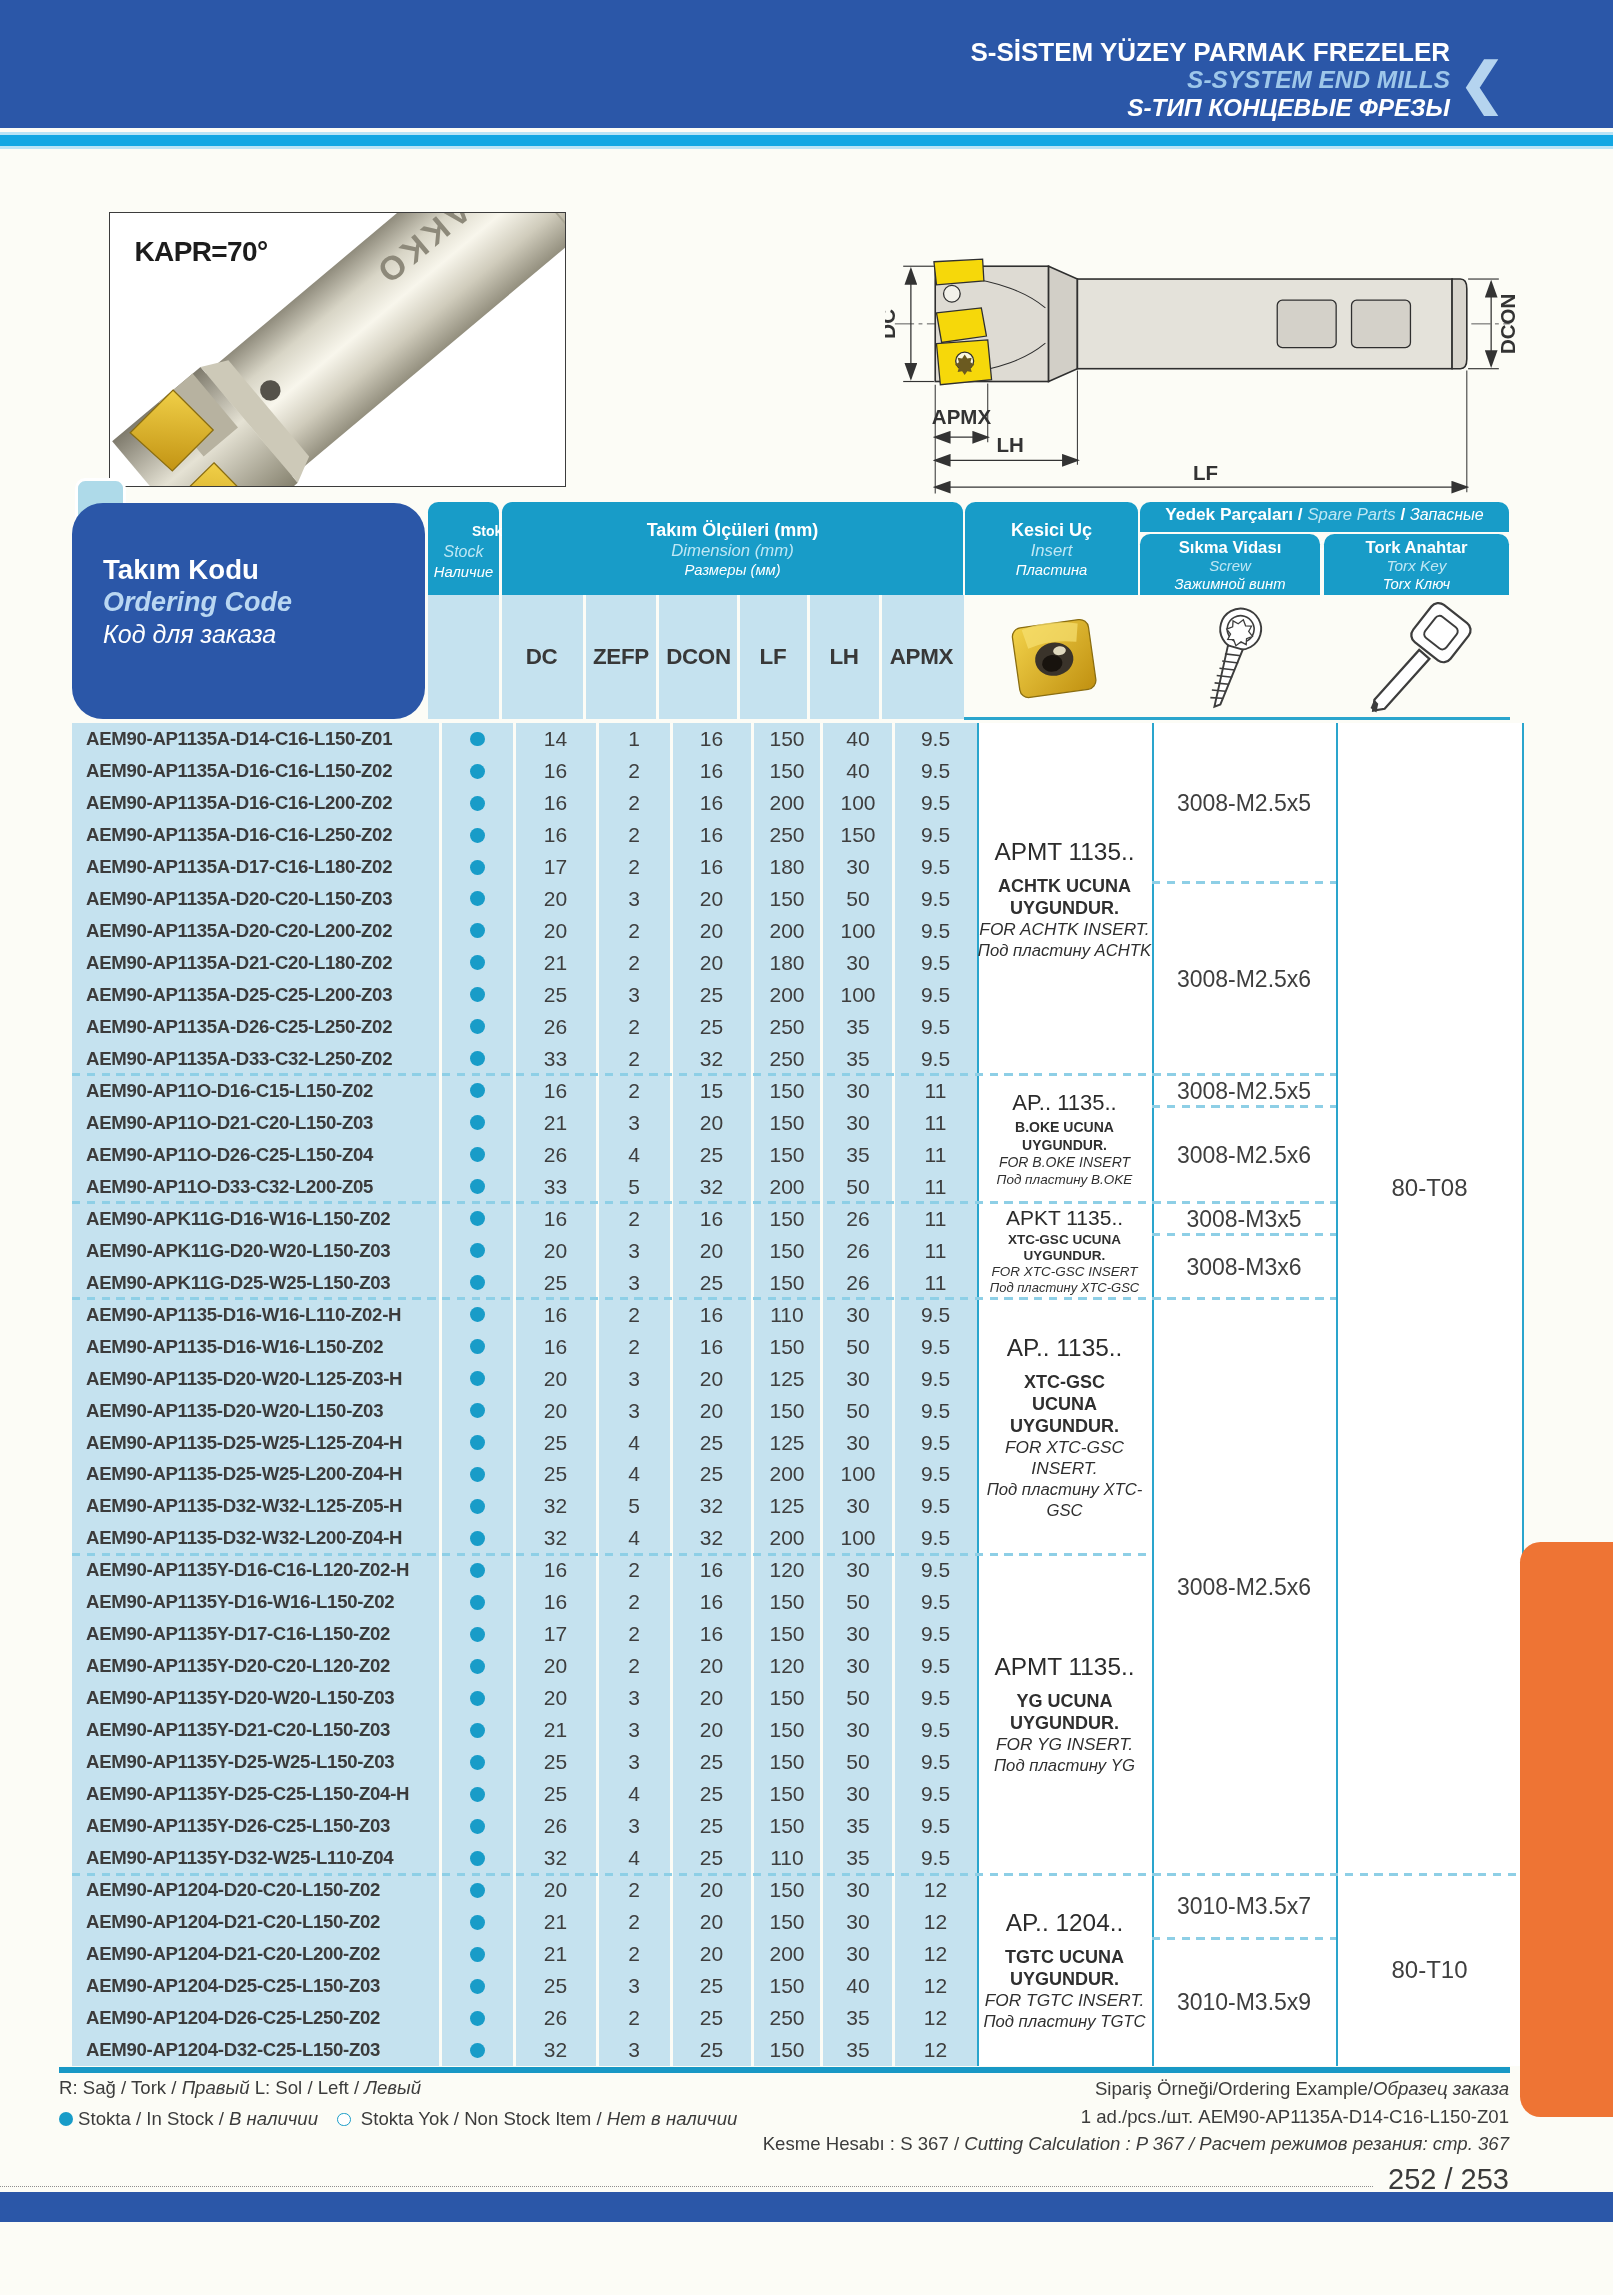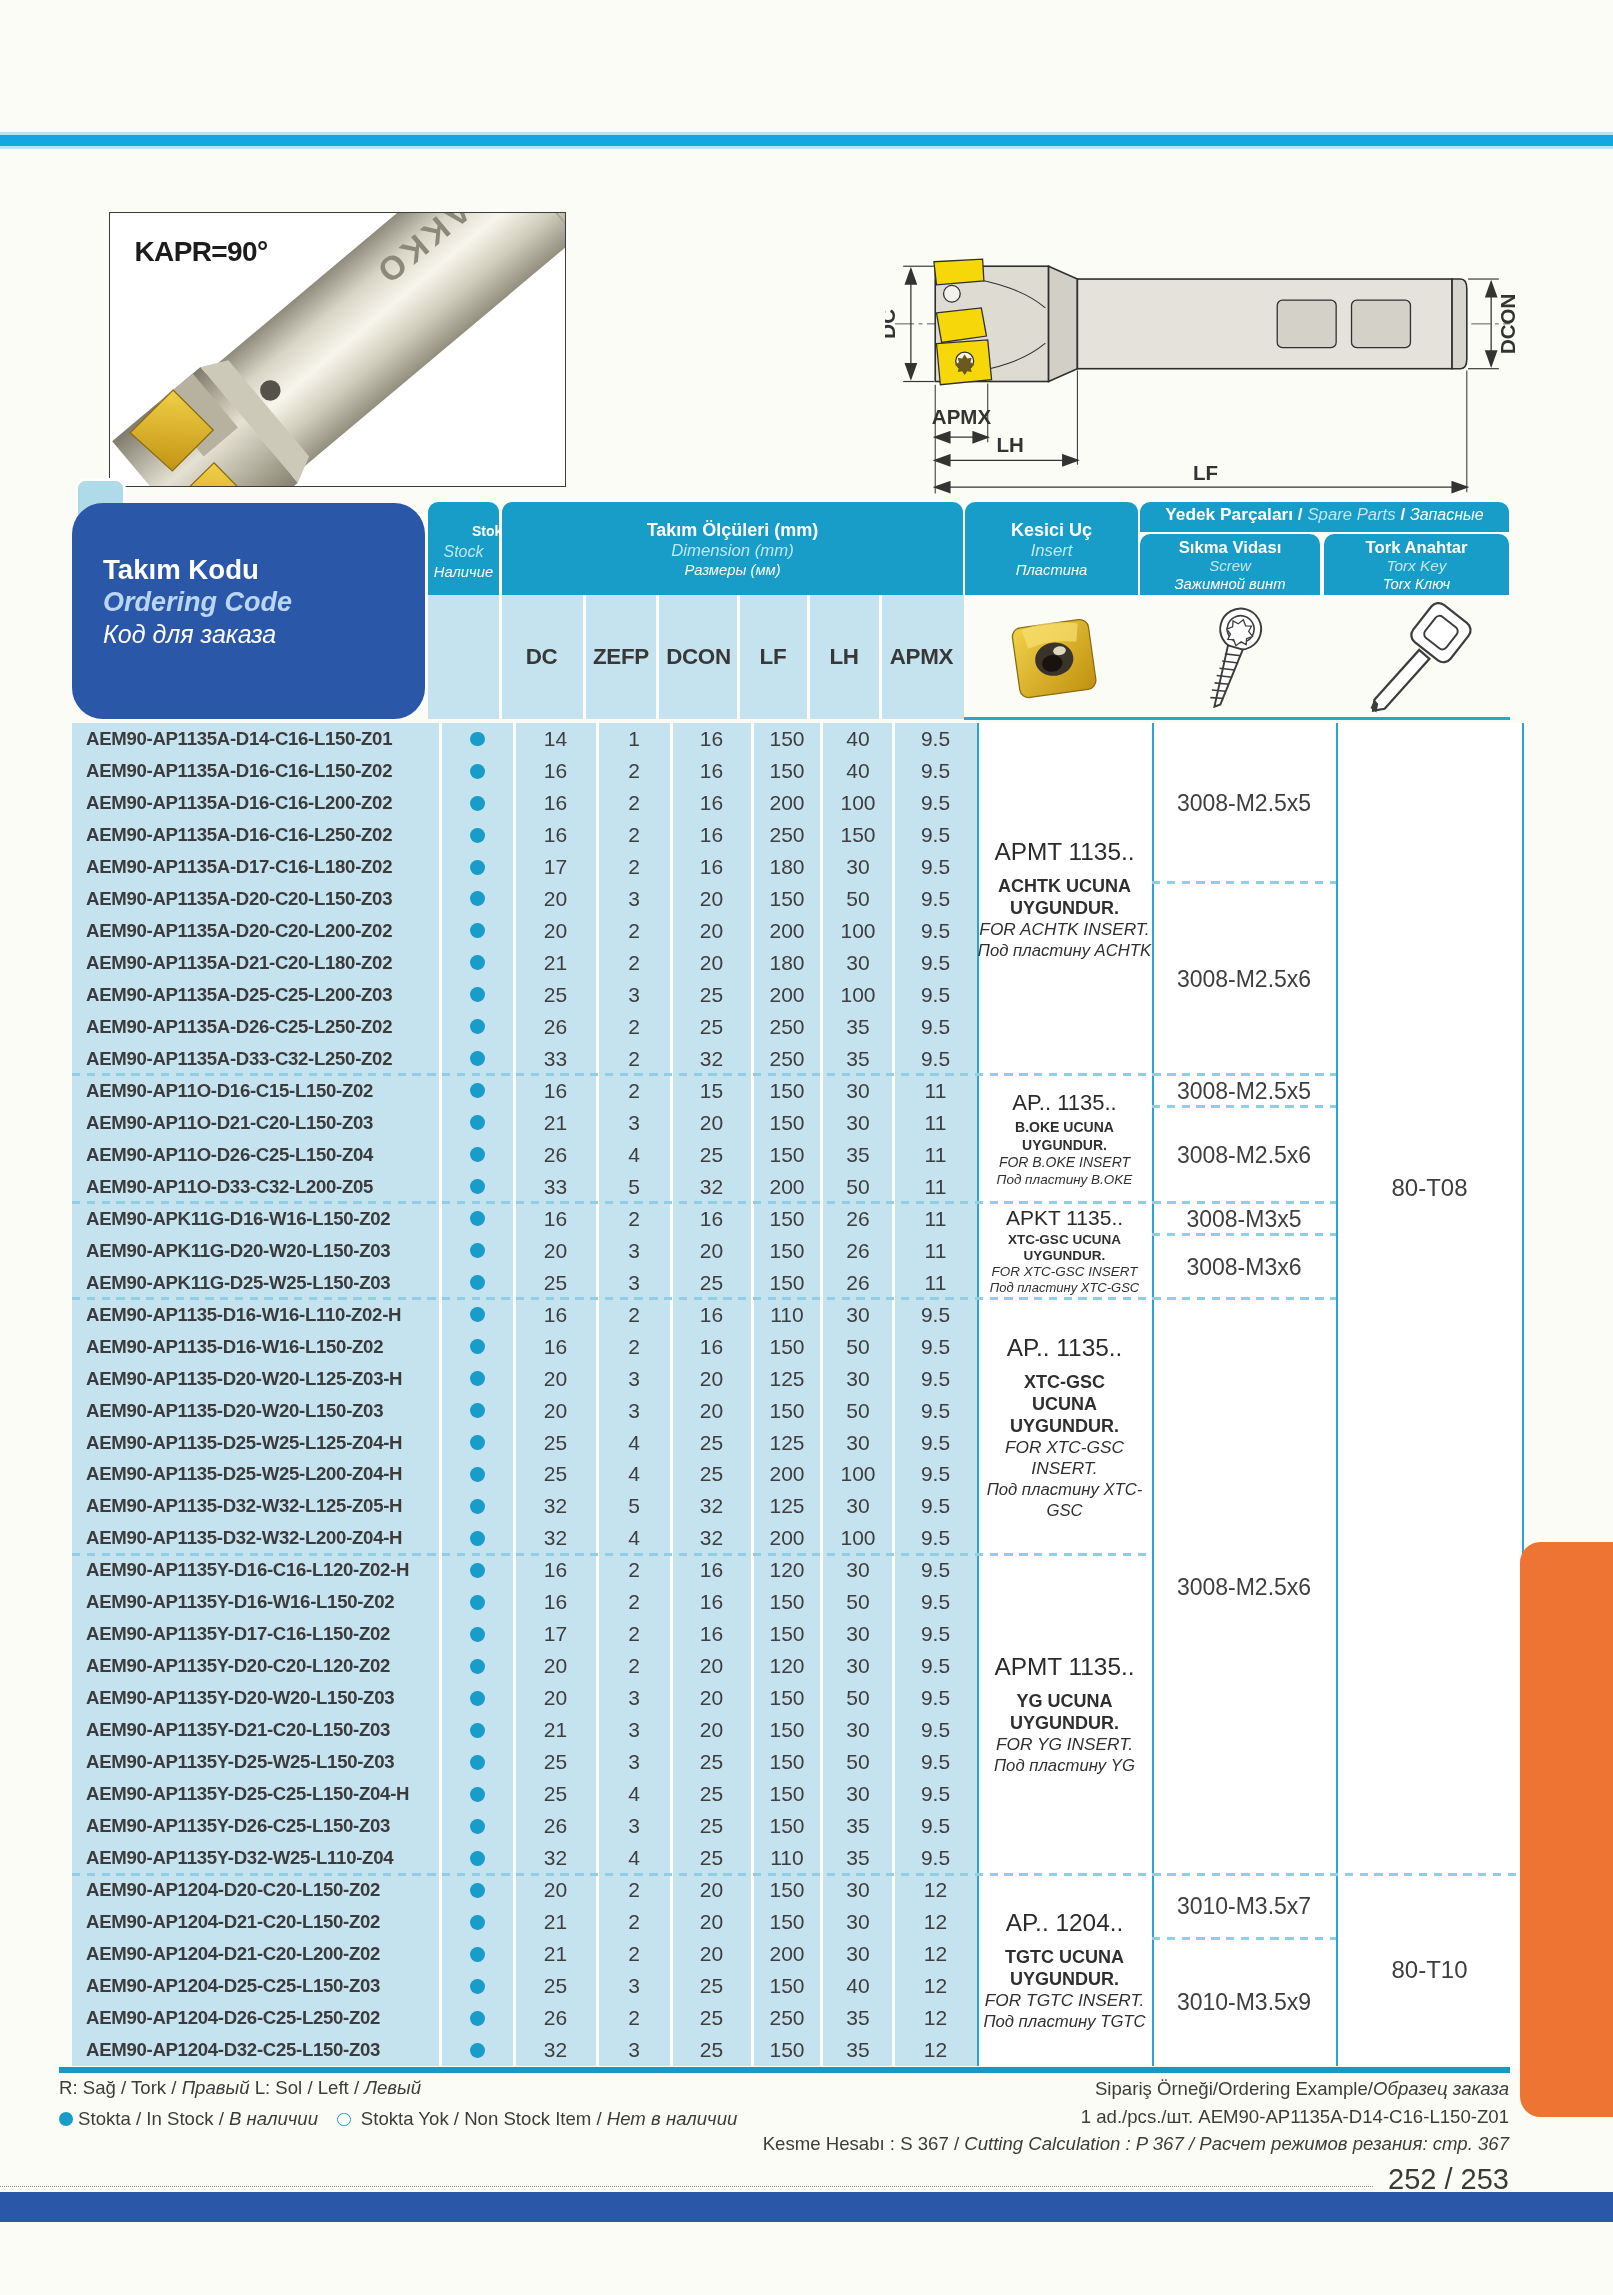--- a/index.html
+++ b/index.html
@@ -78,20 +78,28 @@
   #dotline{left:0;top:2186px;width:1373px;border-top:1.9px dotted #8f8f8f;height:0;}
   #bottombar{left:0;top:2192px;width:1614px;height:29.5px;background:#2b57a8;}
   #orangetab{left:1520px;top:1542px;width:94px;height:575px;background:#ee7434;border-radius:20.5px 0 0 20.5px;}
   svg text{font-family:"Liberation Sans",sans-serif;}
 </style>
 </head>
 <body>
 
 <div id="page">
 
+  <div class="abs" id="banner">
+    <div class="txt">
+      <div class="bt1">S-SİSTEM YÜZEY PARMAK FREZELER</div>
+      <div class="bt2">S-SYSTEM END MILLS</div>
+      <div class="bt3">S-ТИП КОНЦЕВЫЕ ФРЕЗЫ</div>
+    </div>
+    <div id="chev">❮</div>
+  </div>
   <div class="abs" id="stripe"></div>
 
   <div class="abs" id="photobox">
     <svg width="455" height="273" viewBox="0 0 710 426">
       <defs>
         <linearGradient id="met" x1="0" y1="0" x2="1" y2="0">
           <stop offset="0" stop-color="#8f8b7c"></stop>
             <stop offset="0.25" stop-color="#d8d5c6"></stop>
           <stop offset="0.5" stop-color="#f8f6ec"></stop>
             <stop offset="0.75" stop-color="#d0ccbc"></stop>
@@ -119,21 +127,21 @@
           <polygon points="-118,236 -30,228 -22,318 -110,330" fill="url(#gold)" stroke="#8a6d10" stroke-width="2"></polygon>
           <polygon points="10,260 112,252 118,352 18,360" fill="url(#gold)" stroke="#8a6d10" stroke-width="2"></polygon>
           <circle cx="66" cy="306" r="22" fill="#6b5a20"></circle>
           <circle cx="66" cy="306" r="12" fill="#3a3012"></circle>
           <circle cx="-20" cy="120" r="16" fill="#55524a"></circle>
           <text x="-62" y="-300" font-size="52" font-weight="bold" fill="#8d897a" transform="rotate(90 -62 -300)" letter-spacing="6">AKKO</text>
           <line x1="-105" y1="-400" x2="105" y2="-400" stroke="#aaa695" stroke-width="3"></line>
         </g>
       </g>
     </svg>
-    <div id="kapr">KAPR=90°</div>
+    <div id="kapr">KAPR=70°</div>
   </div>
 
   <svg class="abs" style="left:885px;top:231px;" width="641" height="269" viewBox="0 0 1000 420">
     <defs>
       <marker id="ar" markerWidth="14" markerHeight="10" refX="12" refY="5" orient="auto">
         <path d="M0,0 L14,5 L0,10 z" fill="#333"></path>
       </marker>
       <marker id="ar2" markerWidth="14" markerHeight="10" refX="2" refY="5" orient="auto">
         <path d="M14,0 L0,5 L14,10 z" fill="#333"></path>
       </marker>

